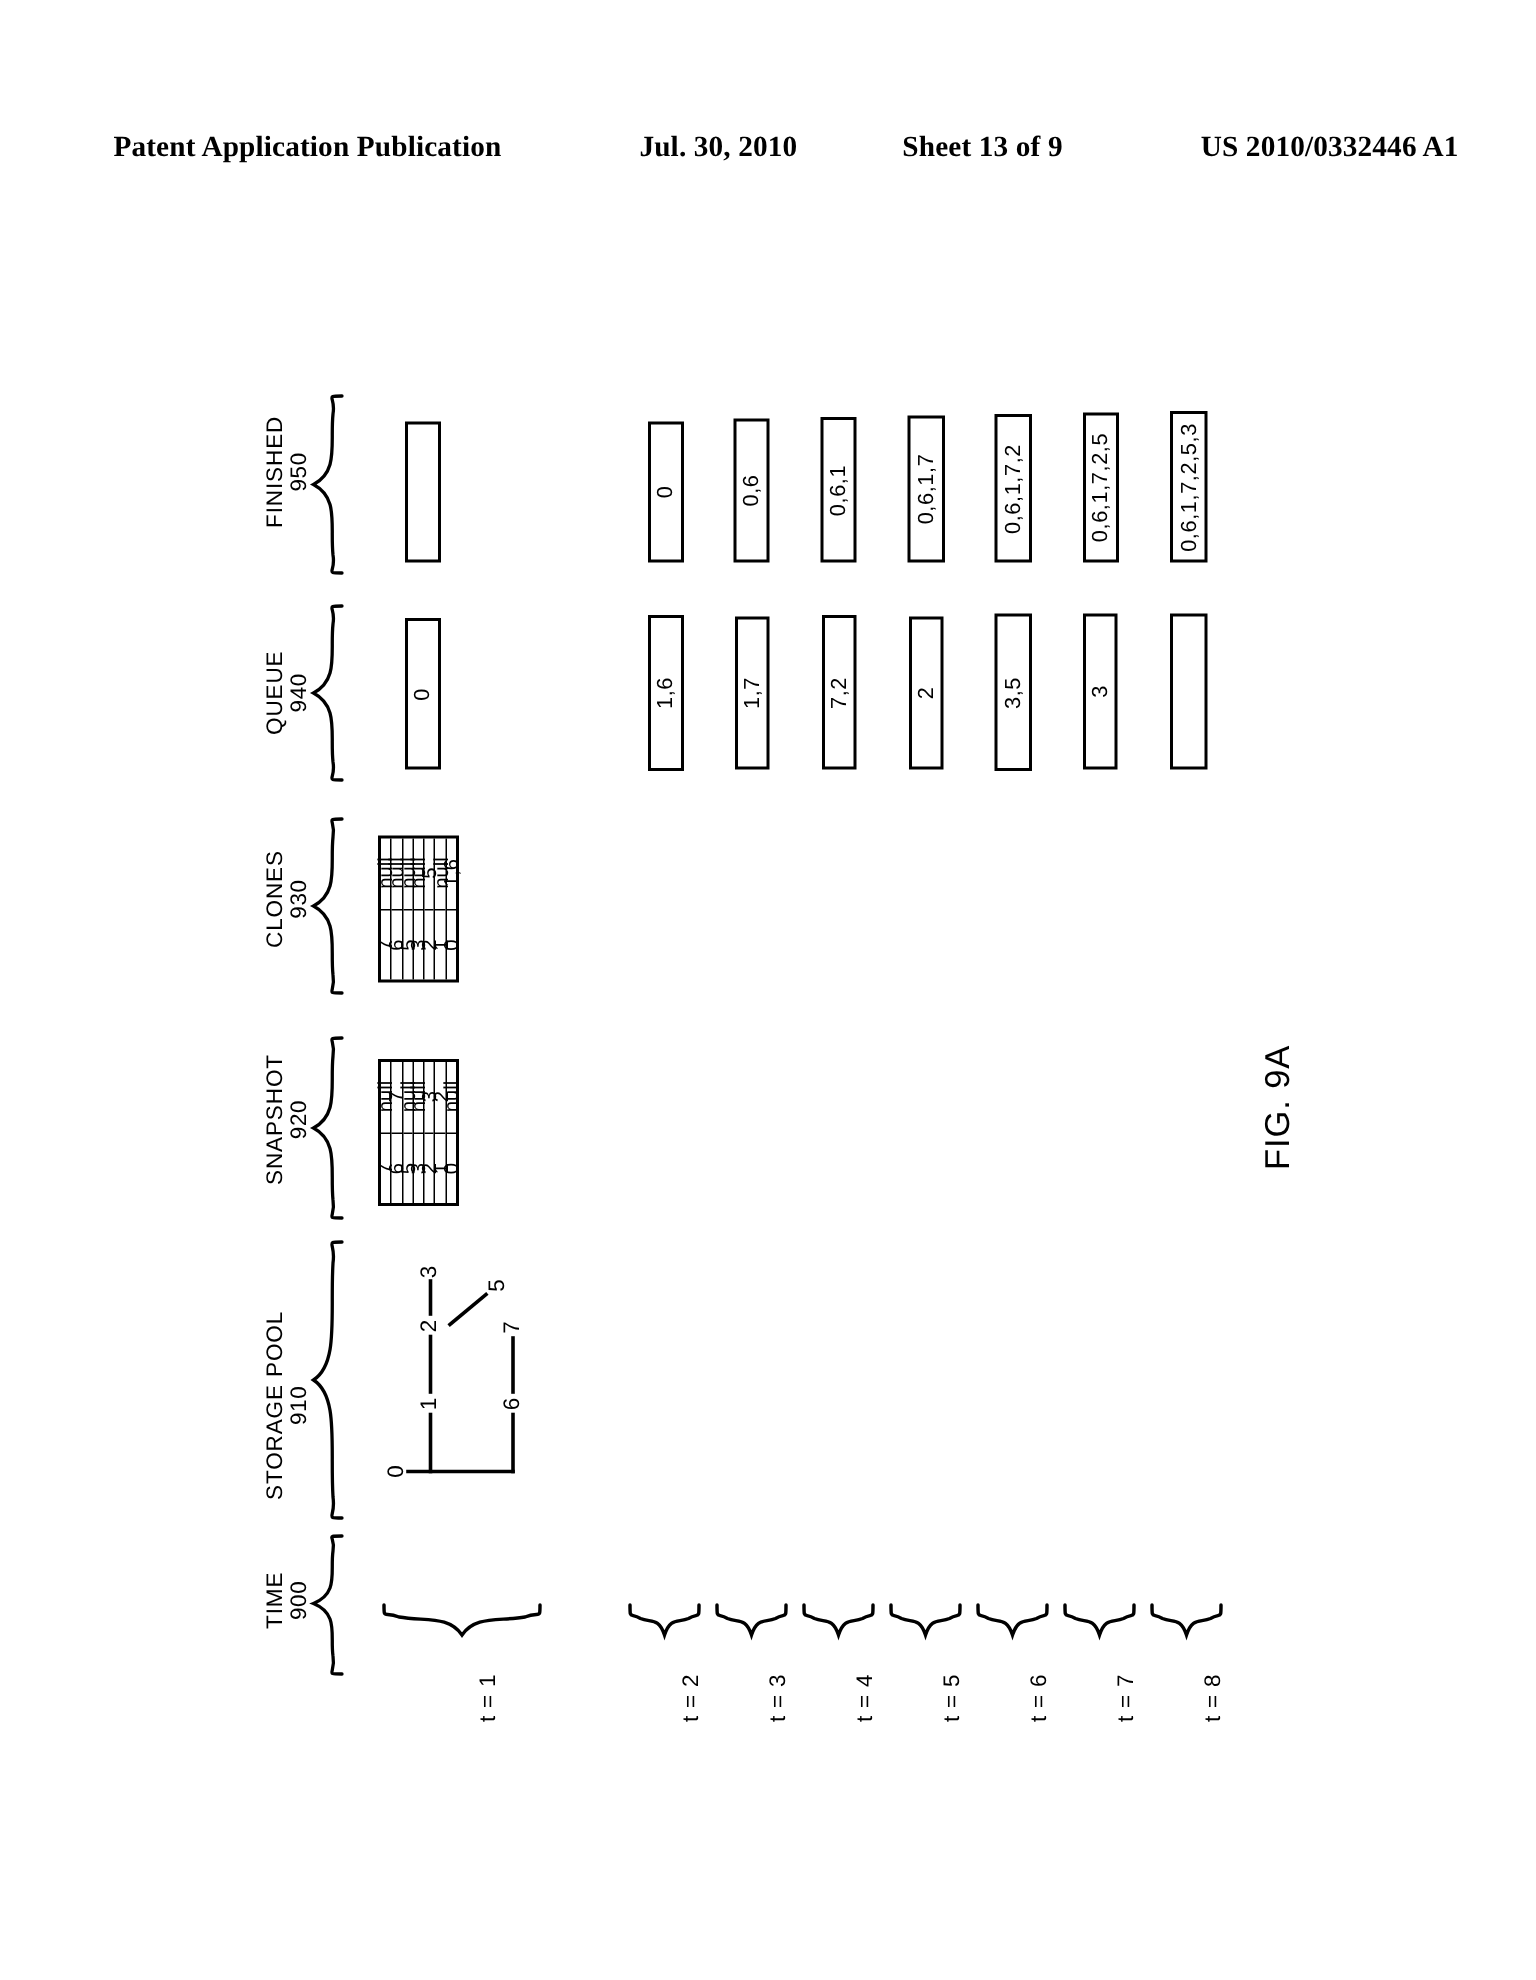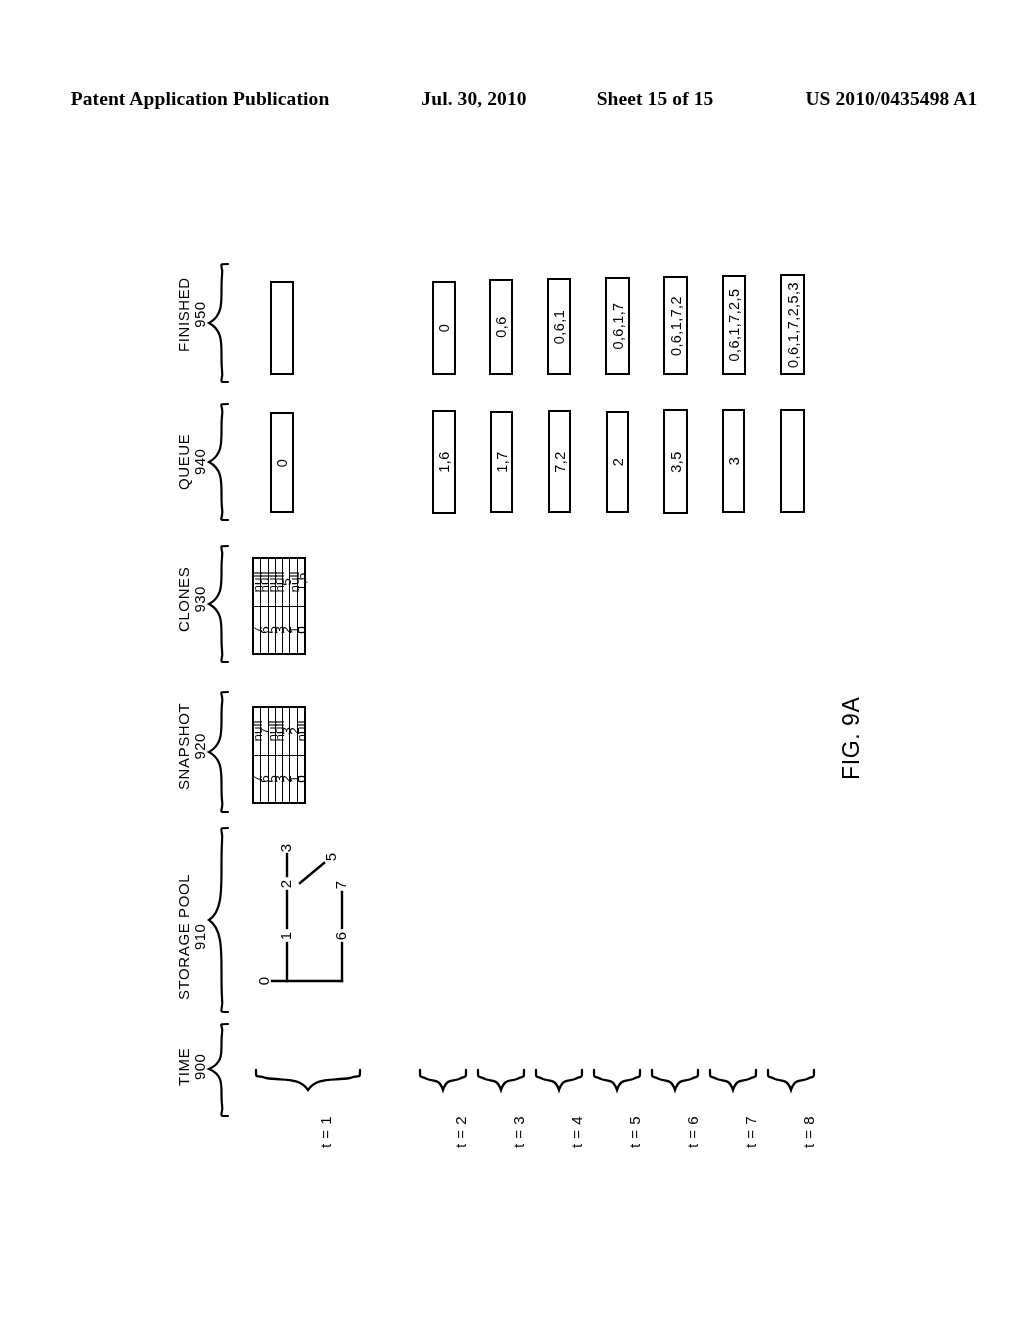--- a/index.html
+++ b/index.html
@@ -142,23 +142,23 @@
   }
 </style>
 </head>
 <body>
 
 <div class="pub-header">
   <span>Patent Application Publication</span>
   <span class="hdr-gap-a"></span>
   <span>Jul. 30, 2010</span>
   <span class="hdr-gap-b"></span>
-  <span>Sheet 15 of 15</span>
+  <span>Sheet 13 of 9</span>
   <span class="hdr-gap-c"></span>
-  <span>US 2010/0435498 A1</span>
+  <span>US 2010/0332446 A1</span>
 </div>
 
 <div id="figure">
 
   <div class="rot sect-label" style="left:176px; top:352px;">
     <span>FINISHED</span>
     <span class="num">950</span>
   </div>
   <svg class="brace-v" style="left:206px; top:262px;" width="26" height="122" viewBox="0 0 26 122">
     <path d="M 22 2 C 10 2, 18 2, 16 14 C 14 34, 20 52, 3 61 C 20 70, 14 88, 16 108 C 18 120, 10 120, 22 120" fill="none" stroke="#000" stroke-width="2.2" stroke-linecap="round"></path>

